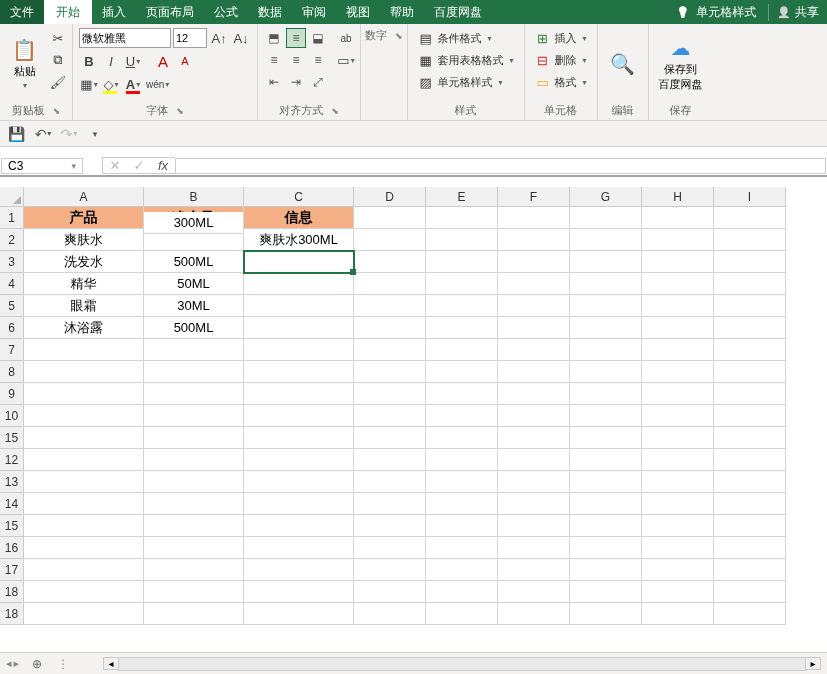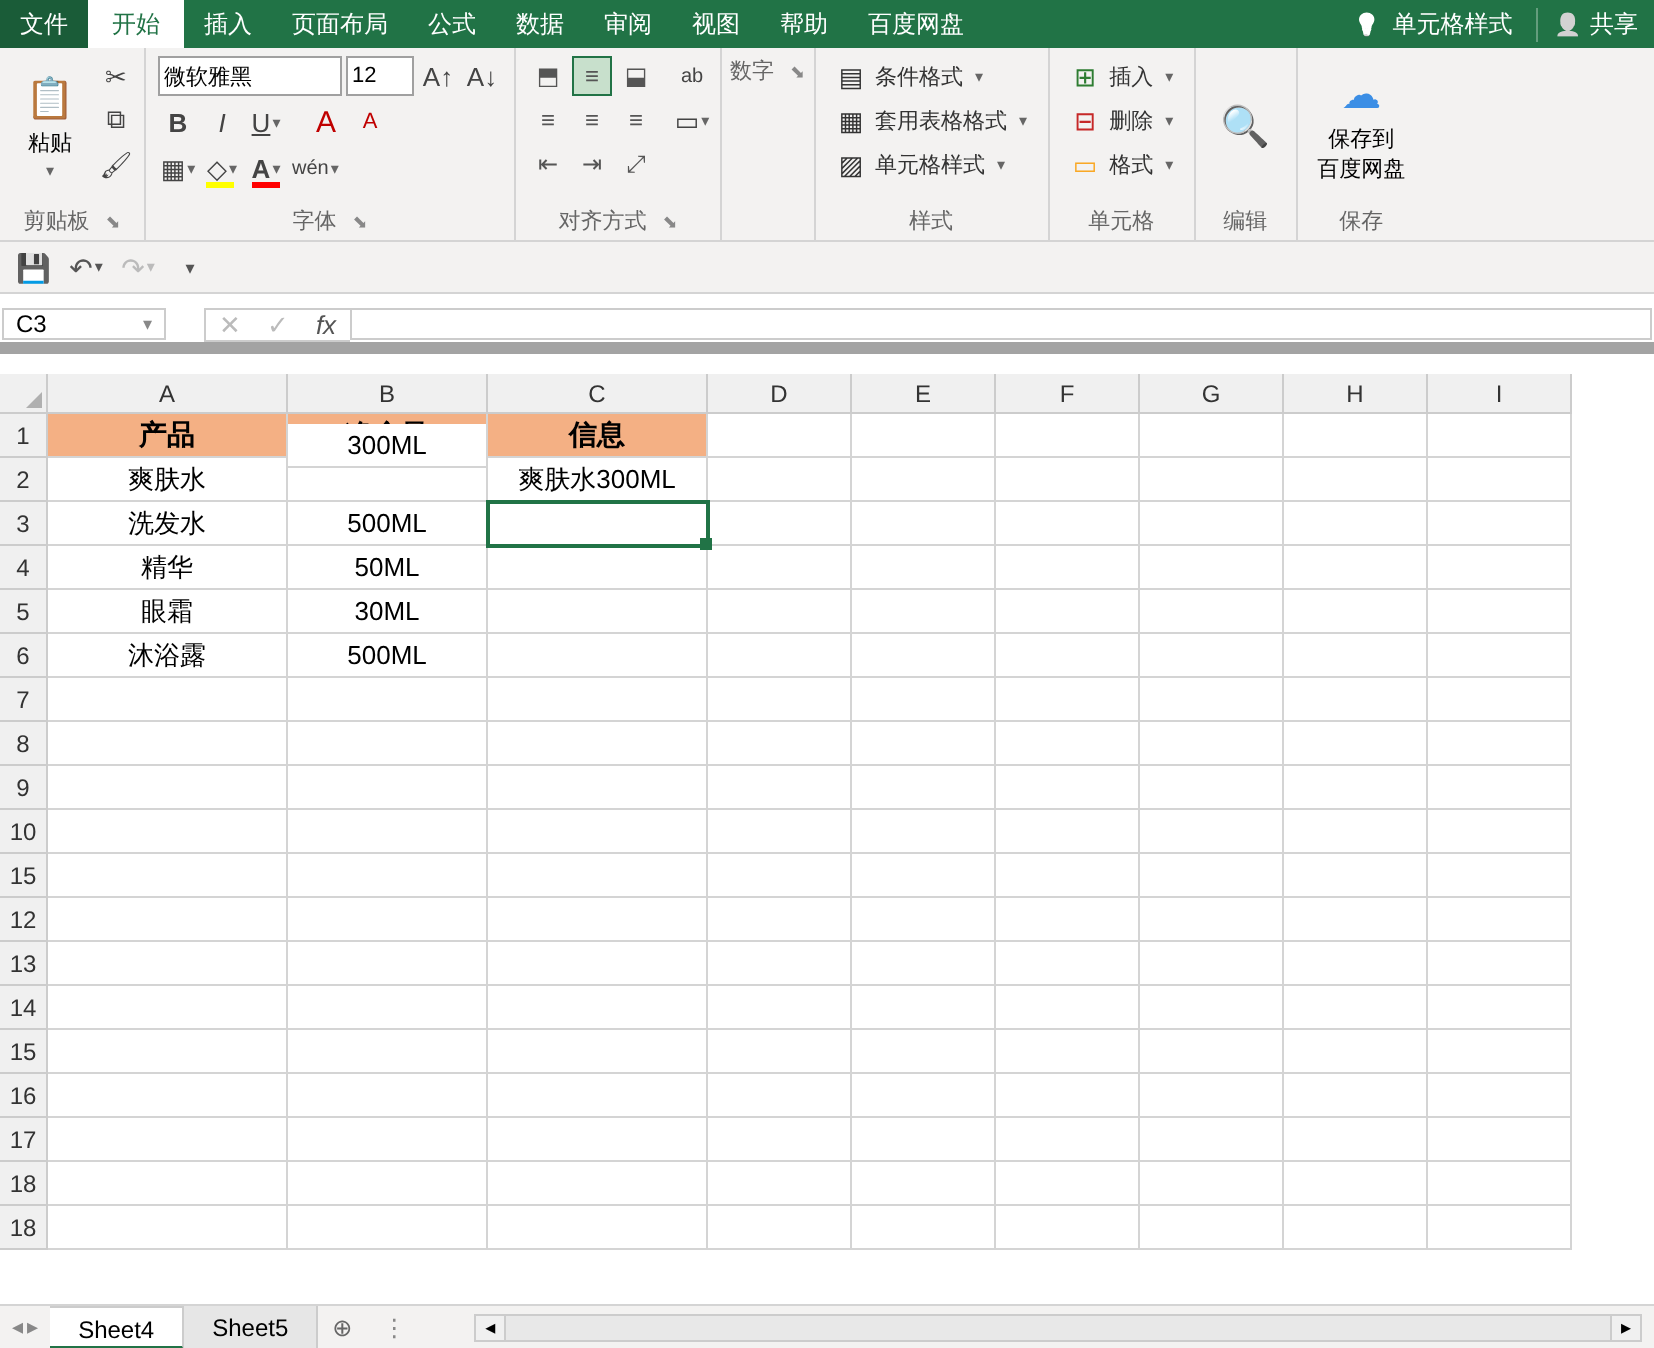--- a/index.html
+++ b/index.html
@@ -49,21 +49,21 @@
 .style-item::after { content: "▾"; font-size: 8px; margin-left: 2px; color: #666; }
 .sicon { width: 16px; height: 16px; display: inline-flex; align-items: center; justify-content: center; font-size: 13px; }
 
 
 .qat { height: 26px; background: #f3f2f1; display: flex; align-items: center; padding: 0 6px; gap: 4px; border-bottom: 1px solid #d4d4d4; }
 .qat-btn { width: 22px; height: 22px; display: flex; align-items: center; justify-content: center; cursor: pointer; color: #555; font-size: 14px; }
 .qat-btn.disabled { color: #bbb; }
 .qat-btn.dd::after { content: "▾"; font-size: 8px; margin-left: 1px; }
 
 
-.fbar { height: 24px; display: flex; align-items: flex-start; border-bottom: 6px solid #a3a3a3; background: #fff; margin-top: 6px; }
+.fbar { height: 24px; display: flex; align-items: flex-end; border-bottom: 2px solid #a3a3a3; background: #fff; margin-top: 6px; }
 .namebox { width: 82px; border: 1px solid #ccc; display: flex; align-items: center; padding: 0 6px; font-size: 12px; background: #fff; margin: 1px; }
 .namebox::after { content: "▾"; font-size: 9px; margin-left: auto; color: #888; }
 .fb-sep { width: 18px; }
 .fb-btns { display: flex; align-items: center; border: 1px solid #ccc; border-right: none; margin: 1px 0; }
 .fb-btn { width: 24px; display: flex; align-items: center; justify-content: center; color: #bbb; font-size: 13px; }
 .finput { flex: 1; border: 1px solid #ccc; margin: 1px 1px 1px 0; padding: 0 6px; font-size: 12px; }
 
 
 .grid-wrap { position: relative; height: 460px; overflow: hidden; margin-top: 10px; }
 .corner { position: absolute; left: 0; top: 0; width: 24px; height: 20px; background: #f0f0f0; border-right: 1px solid #ccc; border-bottom: 1px solid #ccc; }
@@ -524,20 +524,16 @@
         <div class="fill-handle"></div>
       </div>
     </div>
 </div>
 
 <div class="sheetbar">
   <div class="sb-nav">
       <span>◂</span>
       <span>▸</span>
     </div>
-  <div id="sheet-tabs" style="display:flex">
-      <div class="sheet-tab active">Sheet4</div>
-      <div class="sheet-tab">Sheet5</div>
-    </div>
   <span class="sb-add">⊕</span>
   <span class="sb-dots">⋮</span>
   <div class="sb-scroll"></div>
 </div>
 
 </body></html>

